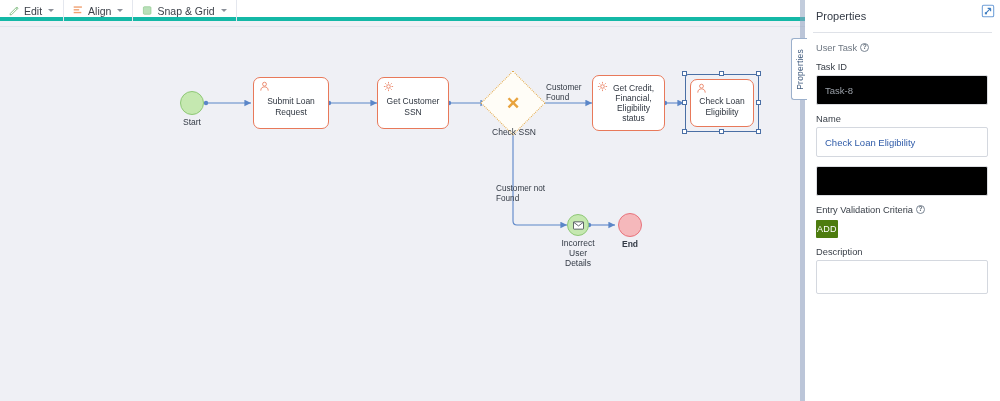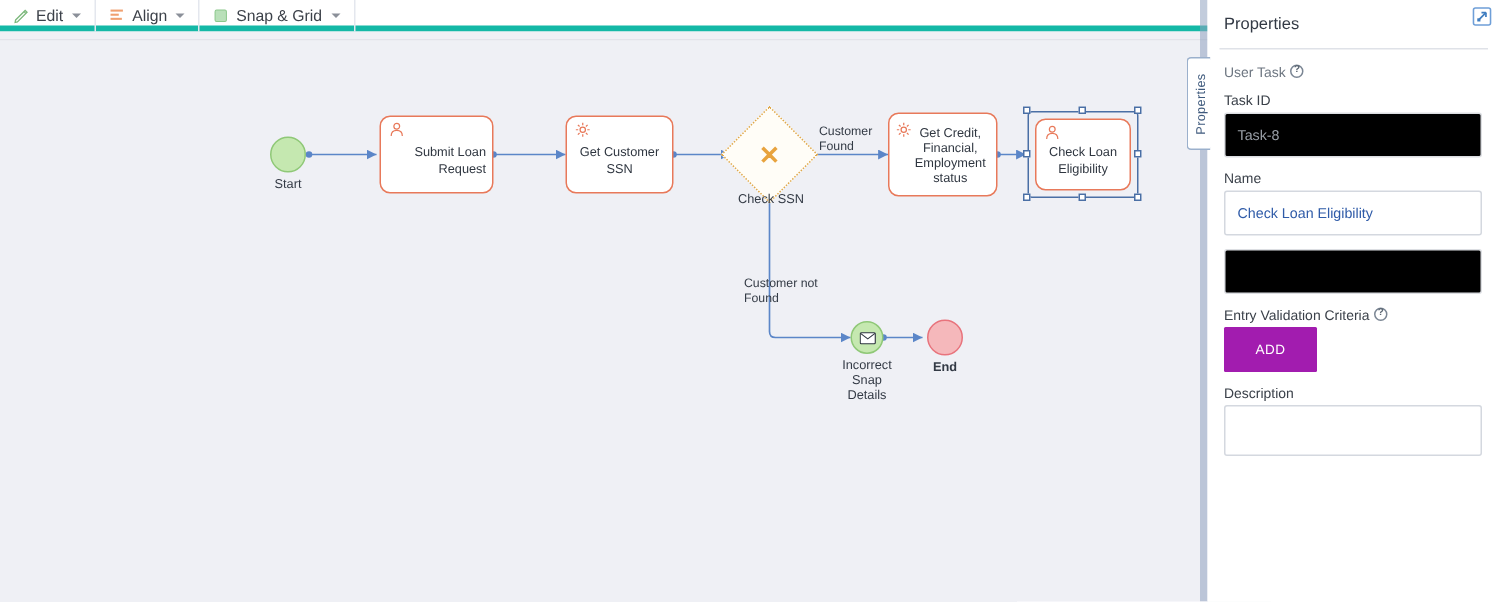--- a/index.html
+++ b/index.html
@@ -169,22 +169,22 @@
     display: flex; align-items: center; padding: 0 8px;
   }
   .input.disabled { background: #000000; border-color: #dcdee2; color: #9aa0a8; }
   .textarea {
     width: 172px; height: 34px;
     border: 1px solid #d4d8df; border-radius: 2px;
     background: #ffffff;
   }
   .add-btn {
     display: inline-flex; align-items: center; justify-content: center;
-    height: 30px; padding: 0 21px;
-    background: #a21caf; color: #ffffff;
+    height: 18px; padding: 0 1px;
+    background: #4d7c0f; color: #ffffff;
     font-size: 9px; letter-spacing: .3px;
     border: none; border-radius: 1px; cursor: pointer;
   }
   .type-row { margin-top: 10px; padding-left: 3px; }
 </style>
 </head>
 <body>
 
 <div id="app">
 
@@ -249,21 +249,21 @@
           <circle cx="513" cy="101" r="2.2" fill="#5b86c8" stroke="none"></circle>
 
           <line x1="589" y1="198" x2="615" y2="198" marker-end="url(#arr)"></line>
           <circle cx="589" cy="198" r="2.2" fill="#5b86c8" stroke="none"></circle>
         </g>
       </svg>
 
       <div class="node circle-node start-circle" style="left:180px; top:64px; width:24px; height:24px;"></div>
       <div class="node-caption" style="left:162px; top:90px; width:60px;">Start</div>
 
-      <div class="node task centered-icon" style="left:253px; top:50px; width:76px; height:52px;text-align:right;">
+      <div class="node task centered-icon" style="left:253px; top:50px; width:76px; height:52px;">
         <svg class="task-icon" viewBox="0 0 16 16">
           <circle cx="8" cy="4.6" r="2.8" fill="none" stroke="#e8795a" stroke-width="1.2"></circle>
           <path d="M2.6 14 C2.6 10 5 8.6 8 8.6 C11 8.6 13.4 10 13.4 14" fill="none" stroke="#e8795a" stroke-width="1.2"></path>
         </svg>
         <div class="tlabel">Submit Loan
 Request</div>
       </div>
 
       <div class="node task centered-icon" style="left:377px; top:50px; width:72px; height:52px;">
         <svg class="task-icon" viewBox="0 0 16 16">
@@ -298,21 +298,21 @@
             <line x1="1.3" y1="8" x2="3.6" y2="8"></line>
               <line x1="12.4" y1="8" x2="14.7" y2="8"></line>
             <line x1="3.3" y1="3.3" x2="4.9" y2="4.9"></line>
               <line x1="11.1" y1="11.1" x2="12.7" y2="12.7"></line>
             <line x1="12.7" y1="3.3" x2="11.1" y2="4.9"></line>
               <line x1="4.9" y1="11.1" x2="3.3" y2="12.7"></line>
           </g>
         </svg>
         <div class="tlabel" style="padding-left:0;">Get Credit,
 Financial,
-Employment
+Eligibility
 status</div>
       </div>
 
       <div class="node task centered-icon" style="left:690px; top:52px; width:64px; height:48px;">
         <svg class="task-icon" viewBox="0 0 16 16">
           <circle cx="8" cy="4.6" r="2.8" fill="none" stroke="#e8795a" stroke-width="1.2"></circle>
           <path d="M2.6 14 C2.6 10 5 8.6 8 8.6 C11 8.6 13.4 10 13.4 14" fill="none" stroke="#e8795a" stroke-width="1.2"></path>
         </svg>
         <div class="tlabel">Check Loan
 Eligibility</div>
@@ -328,21 +328,21 @@
       <div class="handle" style="left:719px; top:102px;"></div>
       <div class="handle" style="left:756px; top:102px;"></div>
 
       <div class="node circle-node msg-circle" style="left:567px; top:187px; width:22px; height:22px;">
         <svg width="11" height="9" viewBox="0 0 16 12">
           <rect x="0.7" y="0.7" width="14.6" height="10.6" rx="1" fill="#ffffff" stroke="#2f3640" stroke-width="1.1"></rect>
           <path d="M1 1.3 L8 6.6 L15 1.3" fill="none" stroke="#2f3640" stroke-width="1.1"></path>
         </svg>
       </div>
       <div class="node-caption" style="left:548px; top:211px; width:60px;">Incorrect
-Snap
+User
 Details</div>
 
       <div class="node circle-node end-circle" style="left:618px; top:186px; width:24px; height:24px;"></div>
       <div class="node-caption" style="left:600px; top:212px; width:60px;font-weight:bold;">End</div>
 
       <div class="edge-label" style="left:546px; top:56px; width:60px;">Customer
 Found</div>
       <div class="edge-label" style="left:496px; top:157px; width:70px;">Customer not
 Found</div>
     </div>

